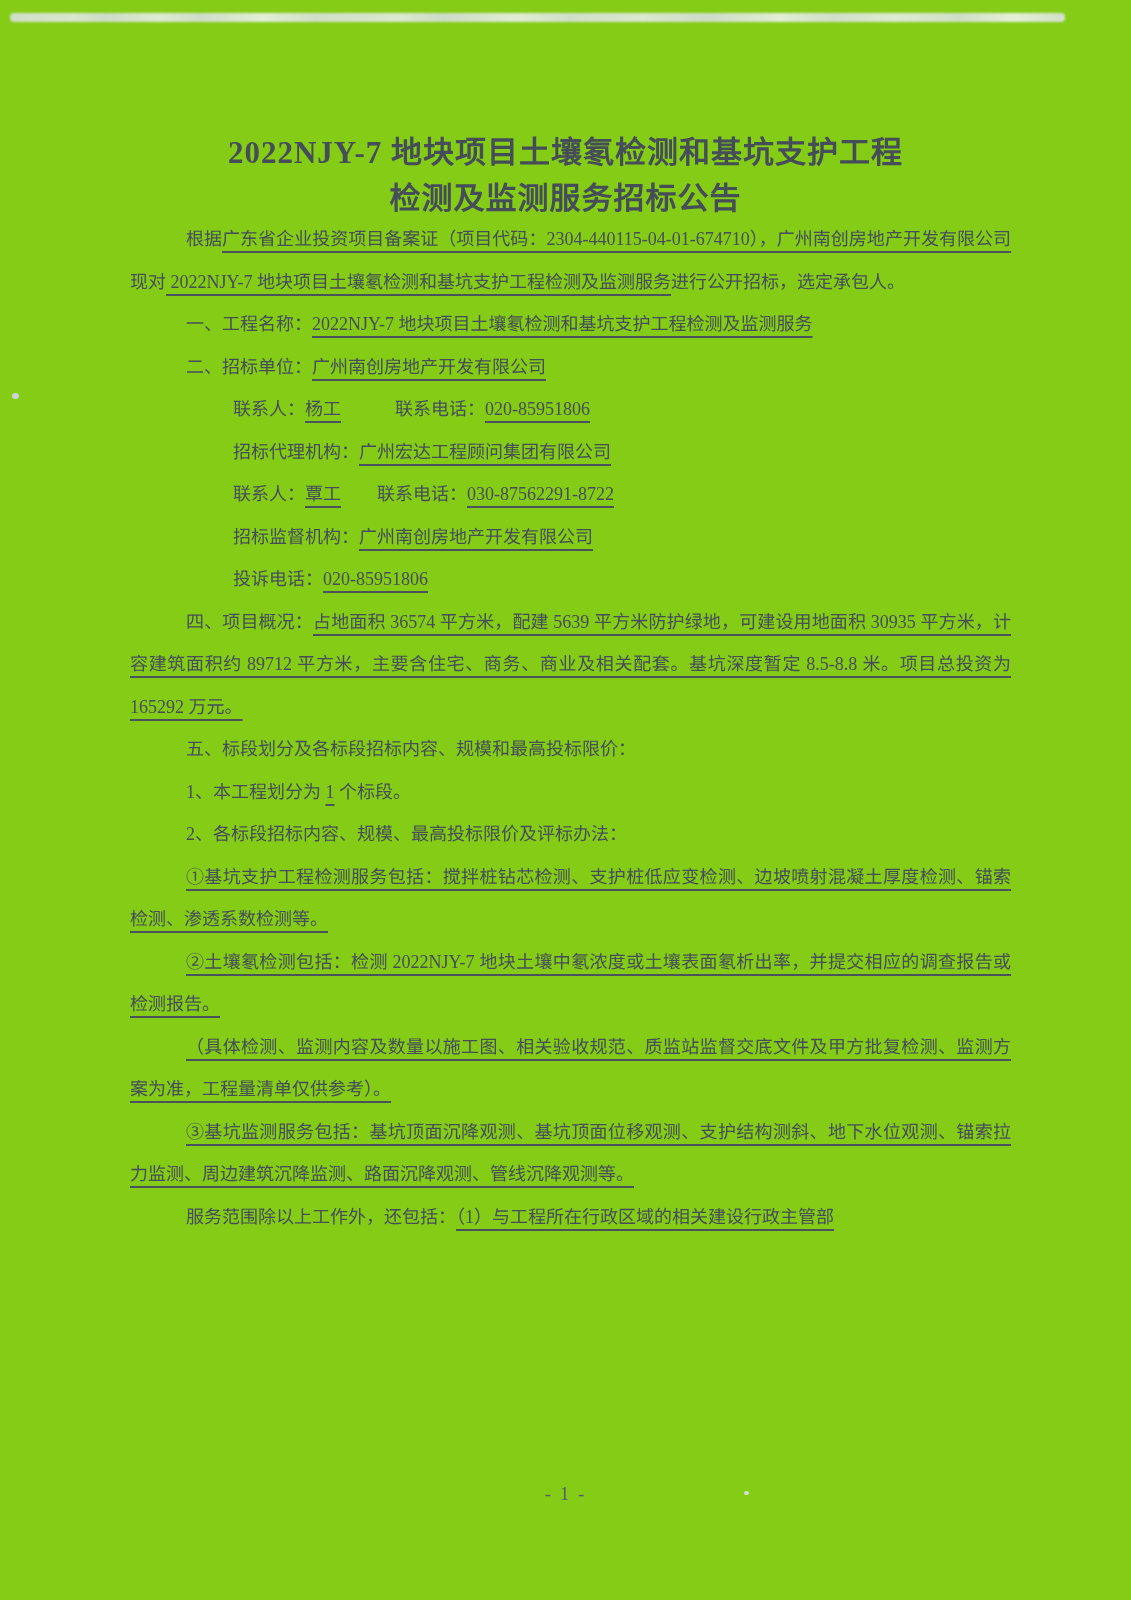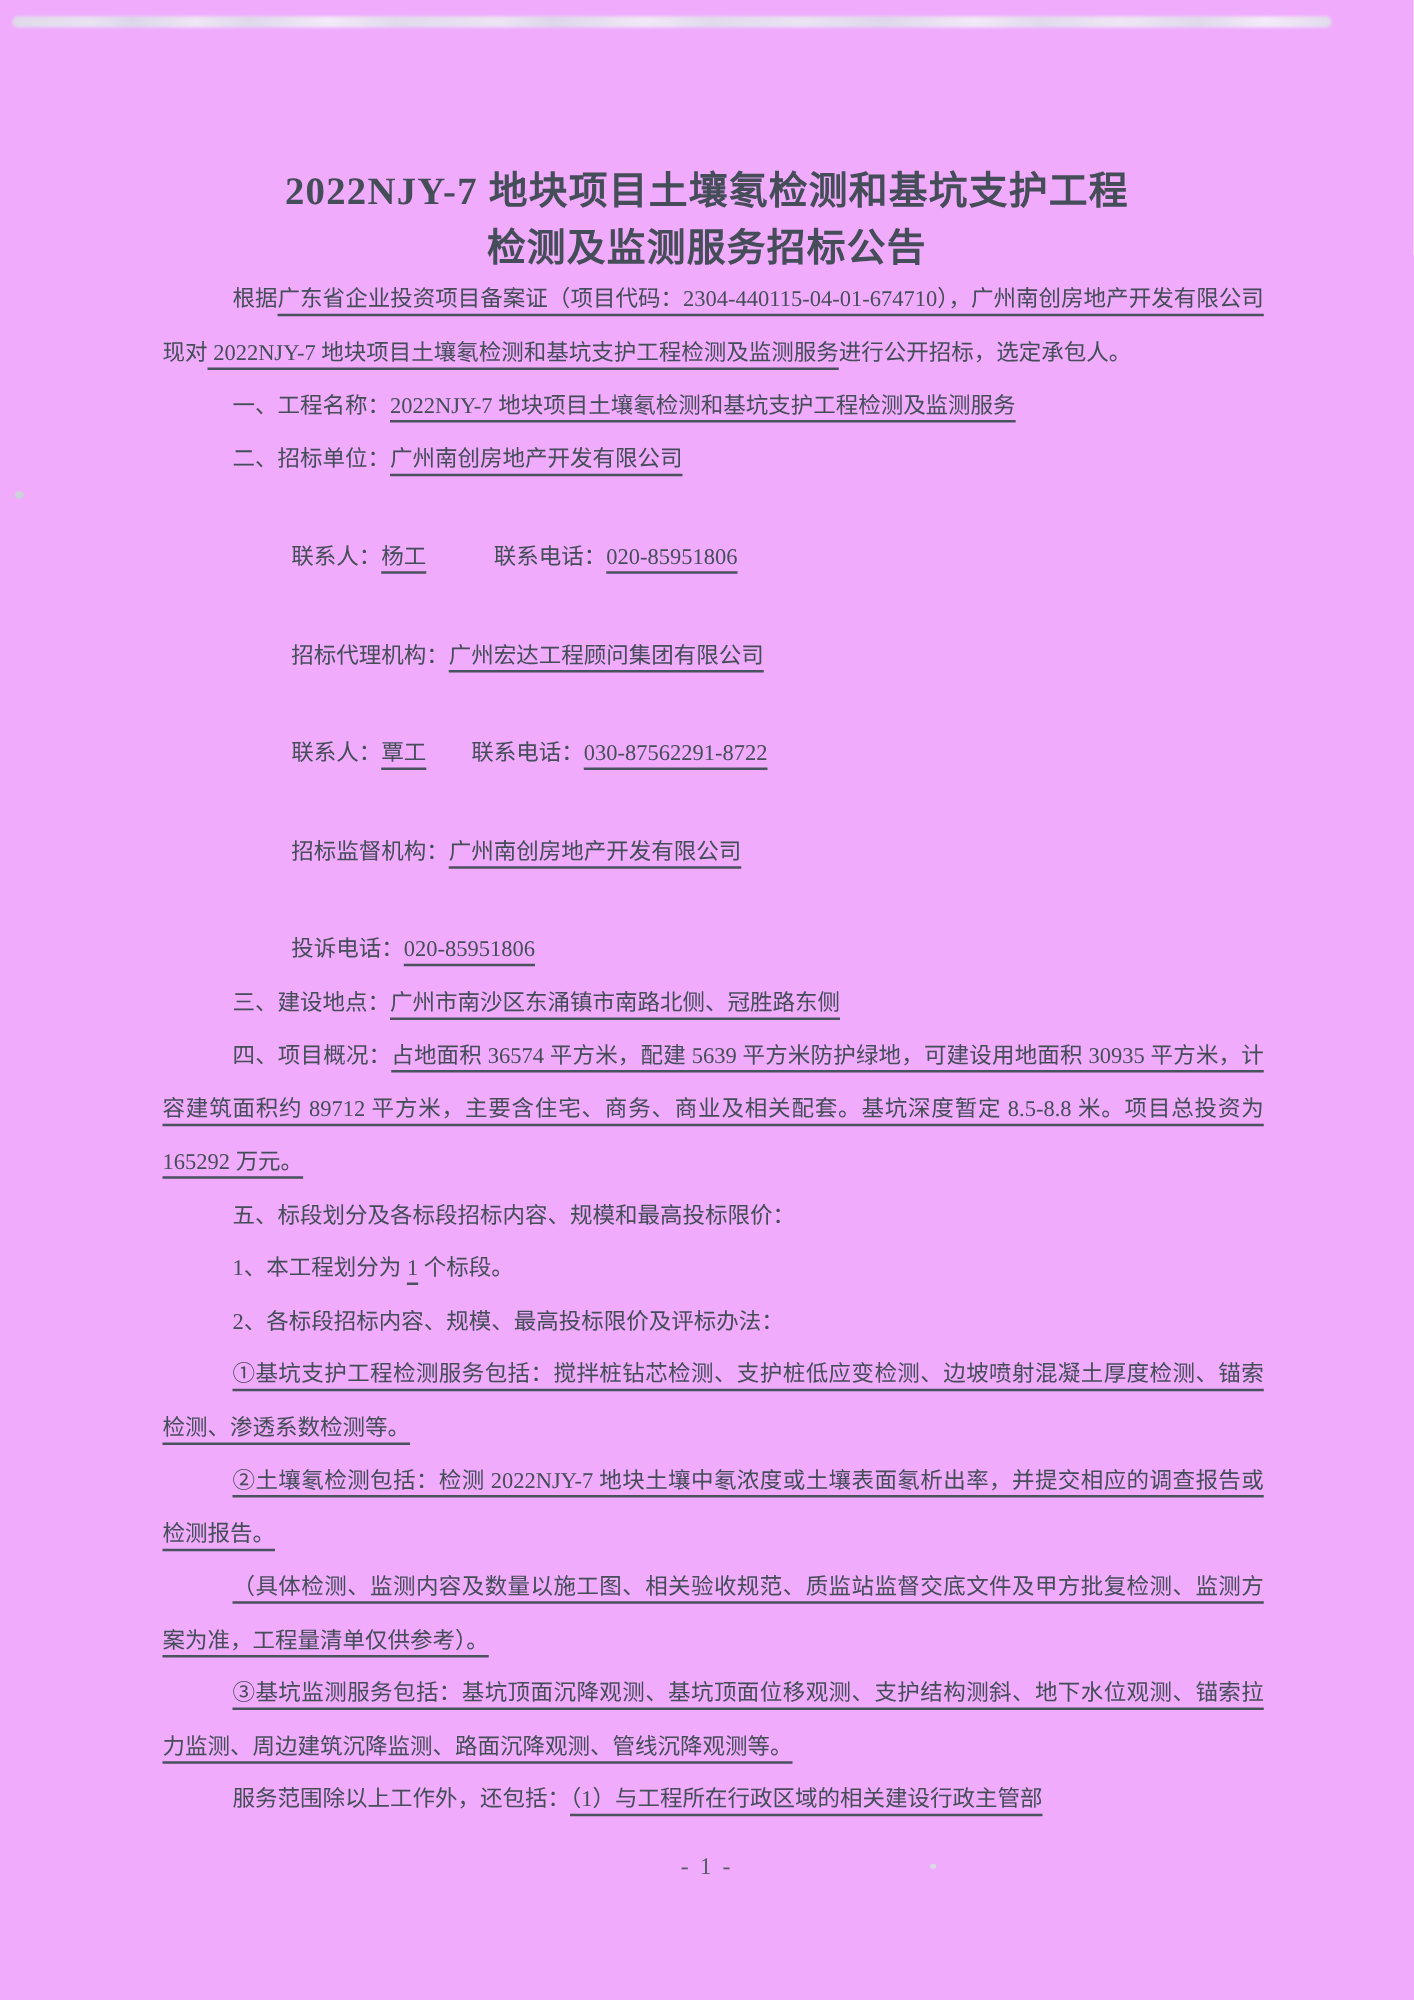--- a/index.html
+++ b/index.html
@@ -5,21 +5,21 @@
   html, body {
     margin: 0;
     padding: 0;
     background: #ffffff;
   }
   .page {
     position: relative;
     width: 1131px;
     height: 1600px;
     margin: 0 auto;
-    background: #f0abfc;
+    background: #84cc16;
     overflow: hidden;
     font-family: "Liberation Serif", "DejaVu Serif", serif;
     color: #454d59;
   }
   
   .scan-band {
     position: absolute;
     top: 13px;
     left: 10px;
     width: 1055px;
@@ -76,21 +76,20 @@
   .para {
     margin: 0;
     padding: 0;
   }
   .indent-first {
     text-indent: 56px;
   }
   .indent-sub {
     text-indent: 0;
     padding-left: 103px;
-    margin-top: 36px;
   }
   .run {
     text-decoration: none;
   }
   .run.u {
     text-decoration: underline;
     text-decoration-thickness: 1.5px;
     text-underline-offset: 6px;
     text-decoration-color: #4a525e;
   }
@@ -121,21 +120,20 @@
 
   <div class="doc-body">
       <p class="para indent-first"><span class="run">根据</span><span class="run u">广东省企业投资项目备案证（项目代码：2304-440115-04-01-674710），广州南创房地产开发有限公司</span><span class="run">现对</span><span class="run u"> 2022NJY-7 地块项目土壤氡检测和基坑支护工程检测及监测服务</span><span class="run">进行公开招标，选定承包人。</span></p>
       <p class="para indent-first"><span class="run">一、工程名称：</span><span class="run u">2022NJY-7 地块项目土壤氡检测和基坑支护工程检测及监测服务</span></p>
       <p class="para indent-first"><span class="run">二、招标单位：</span><span class="run u">广州南创房地产开发有限公司</span></p>
       <p class="para indent-sub"><span class="run">联系人：</span><span class="run u">杨工</span><span class="run">　　　联系电话：</span><span class="run u">020-85951806</span></p>
       <p class="para indent-sub"><span class="run">招标代理机构：</span><span class="run u">广州宏达工程顾问集团有限公司</span></p>
       <p class="para indent-sub"><span class="run">联系人：</span><span class="run u">覃工</span><span class="run">　　联系电话：</span><span class="run u">030-87562291-8722</span></p>
       <p class="para indent-sub"><span class="run">招标监督机构：</span><span class="run u">广州南创房地产开发有限公司</span></p>
       <p class="para indent-sub"><span class="run">投诉电话：</span><span class="run u">020-85951806</span></p>
-      <p class="para indent-first"><span class="run">三、建设地点：</span><span class="run u">广州市南沙区东涌镇市南路北侧、冠胜路东侧</span></p>
       <p class="para indent-first"><span class="run">四、项目概况：</span><span class="run u">占地面积 36574 平方米，配建 5639 平方米防护绿地，可建设用地面积 30935 平方米，计容建筑面积约 89712 平方米，主要含住宅、商务、商业及相关配套。基坑深度暂定 8.5-8.8 米。项目总投资为 165292 万元。</span></p>
       <p class="para indent-first"><span class="run">五、标段划分及各标段招标内容、规模和最高投标限价：</span></p>
       <p class="para indent-first"><span class="run">1、本工程划分为 </span><span class="run u">1</span><span class="run"> 个标段。</span></p>
       <p class="para indent-first"><span class="run">2、各标段招标内容、规模、最高投标限价及评标办法：</span></p>
       <p class="para indent-first"><span class="run u">①基坑支护工程检测服务包括：搅拌桩钻芯检测、支护桩低应变检测、边坡喷射混凝土厚度检测、锚索检测、渗透系数检测等。</span></p>
       <p class="para indent-first"><span class="run u">②土壤氡检测包括：检测 2022NJY-7 地块土壤中氡浓度或土壤表面氡析出率，并提交相应的调查报告或检测报告。</span></p>
       <p class="para indent-first"><span class="run u">（具体检测、监测内容及数量以施工图、相关验收规范、质监站监督交底文件及甲方批复检测、监测方案为准，工程量清单仅供参考）。</span></p>
       <p class="para indent-first"><span class="run u">③基坑监测服务包括：基坑顶面沉降观测、基坑顶面位移观测、支护结构测斜、地下水位观测、锚索拉力监测、周边建筑沉降监测、路面沉降观测、管线沉降观测等。</span></p>
       <p class="para indent-first"><span class="run">服务范围除以上工作外，还包括：</span><span class="run u">（1）与工程所在行政区域的相关建设行政主管部</span></p>
     </div>

